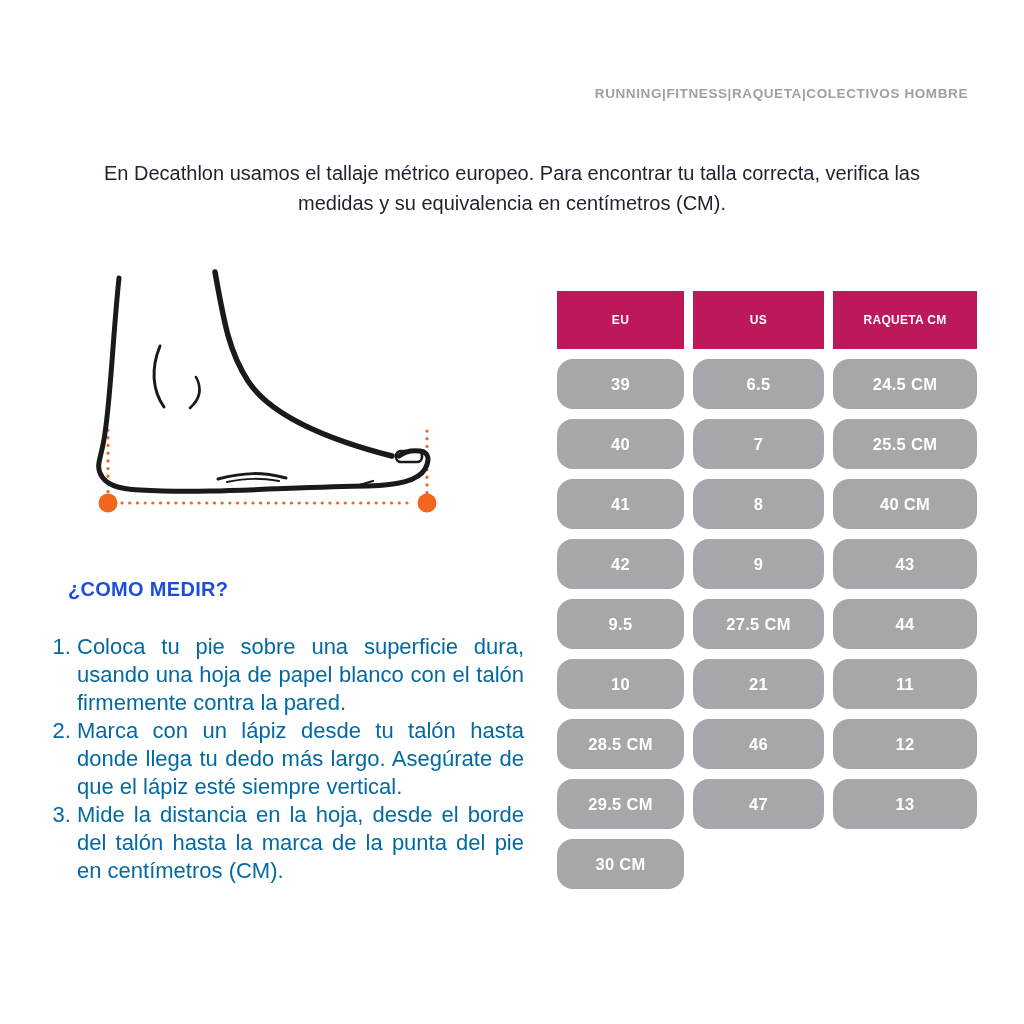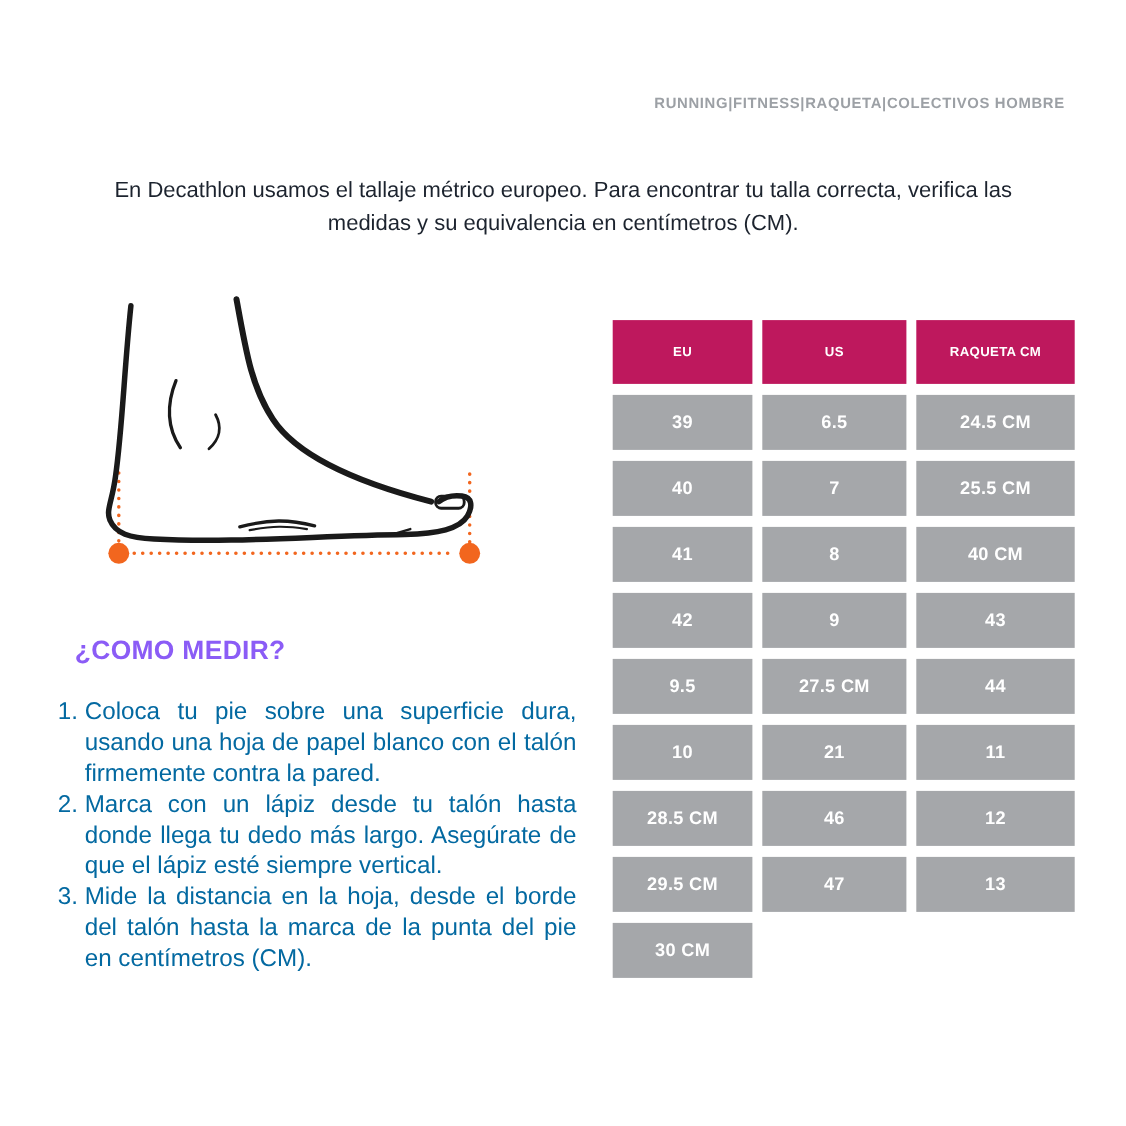--- a/index.html
+++ b/index.html
@@ -37,24 +37,24 @@
     left: 85px;
     width: 365px;
     height: 270px;
   }
 
   
   .measure-title {
     position: absolute;
     top: 578px;
     left: 68px;
-    font-size: 24px;
+    font-size: 20px;
     font-weight: bold;
     letter-spacing: 0.3px;
-    color: #8b5cf6;
+    color: #1d4ed8;
   }
 
   
   .measure-steps {
     position: absolute;
     top: 633px;
     left: 44px;
     width: 480px;
     font-size: 22px;
     line-height: 28px;
@@ -89,20 +89,21 @@
   }
   .size-table .td {
     background: #A5A7AA;
     color: #ffffff;
     font-weight: bold;
     font-size: 16.5px;
     letter-spacing: 0.3px;
     display: flex;
     align-items: center;
     justify-content: center;
+    border-radius: 16px;
   }
 </style>
 </head>
 <body>
 
 <div class="category-bar">RUNNING|FITNESS|RAQUETA|COLECTIVOS HOMBRE</div>
 
 <p class="intro">En Decathlon usamos el tallaje métrico europeo. Para encontrar tu talla correcta, verifica las medidas y su equivalencia en centímetros (CM).</p>
 
 <svg class="foot-figure" viewBox="85 255 365 270" fill="none" xmlns="http://www.w3.org/2000/svg">

